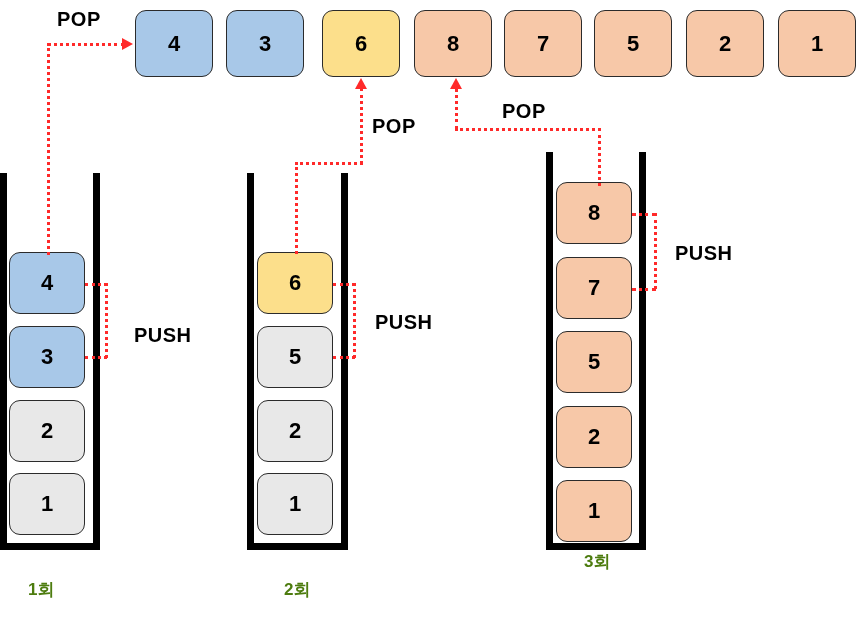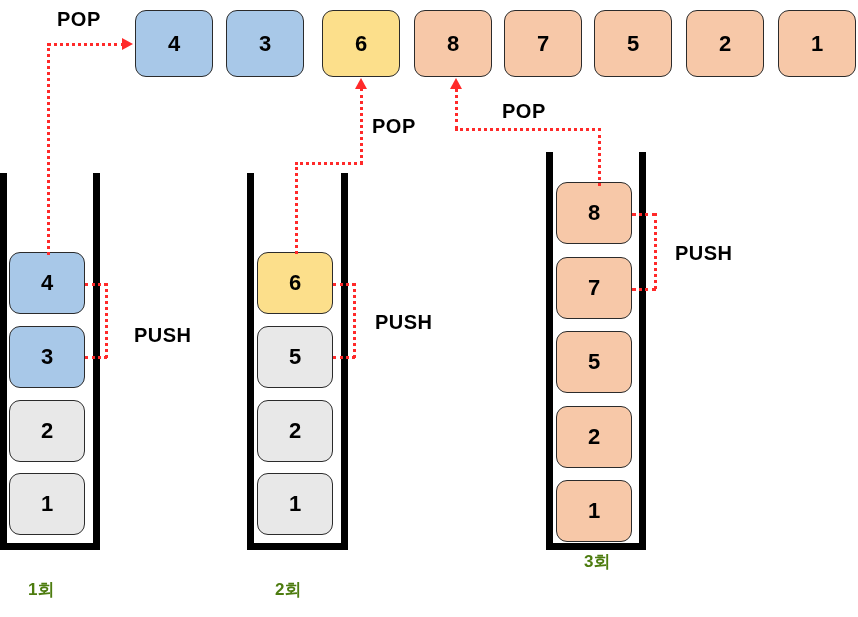--- a/index.html
+++ b/index.html
@@ -133,21 +133,21 @@
   <div class="dot-v" style="left:353px;top:283px;height:75px;"></div>
   <div class="dot-h" style="left:333px;top:356px;width:22px;"></div>
   <div class="oplabel" style="left:375px;top:311px;">PUSH</div>
 
   <div class="dot-v" style="left:295px;top:162px;height:92px;"></div>
   <div class="dot-h" style="left:295px;top:162px;width:68px;"></div>
   <div class="dot-v" style="left:360px;top:88px;height:76px;"></div>
   <div class="arrow-up" style="left:355px;top:78px;"></div>
   <div class="oplabel" style="left:372px;top:115px;">POP</div>
 
-  <div class="caption" style="left:275px;top:578px;text-align:right;">2회</div>
+  <div class="caption" style="left:284px;top:578px;text-align:right;">2회</div>
 
   <div class="wall wall-v" style="left:546px;top:152px;height:398px;"></div>
   <div class="wall wall-v" style="left:639px;top:152px;height:398px;"></div>
   <div class="wall wall-h" style="left:546px;top:543px;width:100px;"></div>
 
   <div class="vbox peach" style="left:556px;top:182px;width:76px;height:62px;">8</div>
   <div class="vbox peach" style="left:556px;top:257px;width:76px;height:62px;">7</div>
   <div class="vbox peach" style="left:556px;top:331px;width:76px;height:62px;">5</div>
   <div class="vbox peach" style="left:556px;top:406px;width:76px;height:62px;">2</div>
   <div class="vbox peach" style="left:556px;top:480px;width:76px;height:62px;">1</div>

